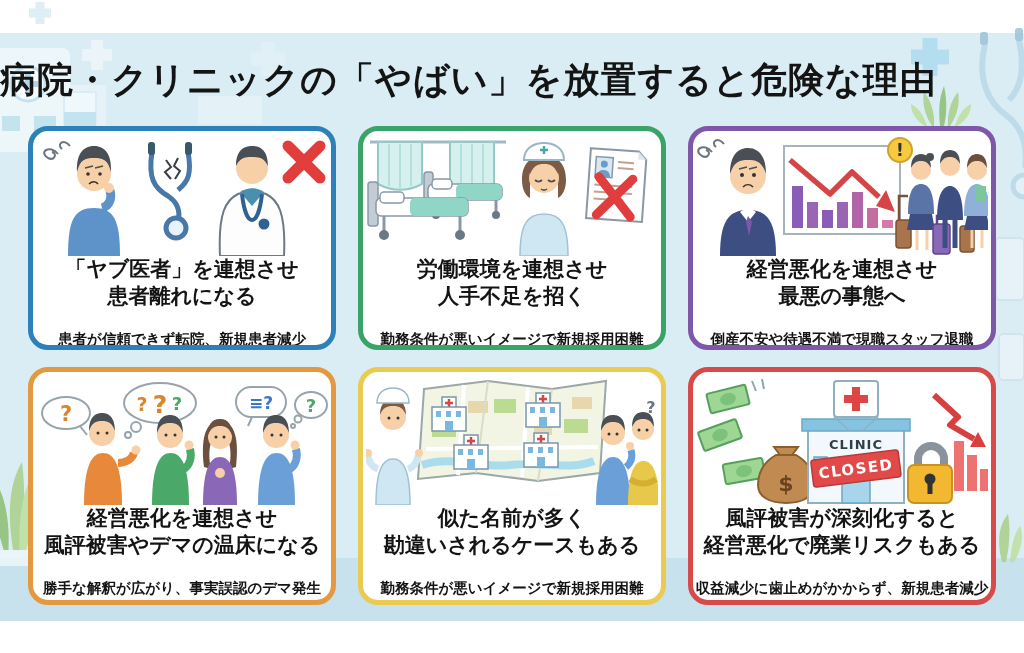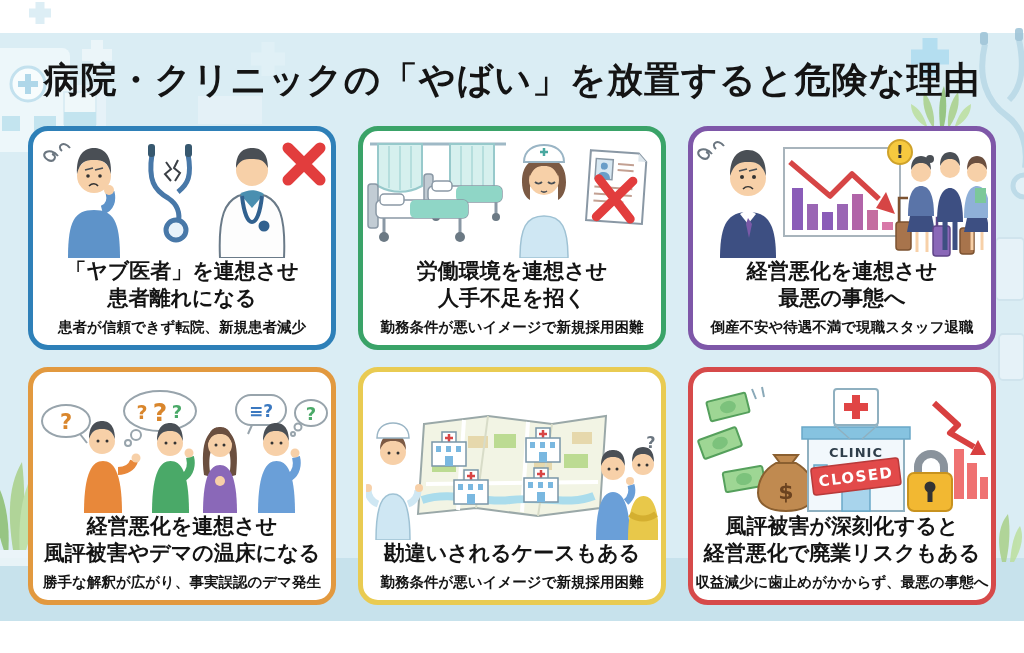--- a/index.html
+++ b/index.html
@@ -6,34 +6,34 @@
   html,body { background:#fff; }
   .page {
     position:relative; width:1024px; height:653px; overflow:hidden;
     background:#ffffff; color:#111;
     font-family:"DejaVu Sans","Liberation Sans",sans-serif;
   }
   .panel { position:absolute; left:0; top:33px; width:1024px; height:588px; background:#daedf4; }
   .floor { position:absolute; left:0; top:558px; width:1024px; height:63px; background:#c7e2ec; }
   .decor { position:absolute; left:0; top:0; }
   .main-title {
-    position:absolute; top:56px; left:0; width:100%; text-align:center;
+    position:absolute; top:56px; left:0; width:100%; text-align:left;
     font-size:36px; font-weight:900; letter-spacing:1px; color:#141414;
   }
   .row { position:absolute; left:28px; width:968px; display:grid; grid-template-columns:repeat(3,1fr); gap:22px; }
   .row1 { top:126px; height:224px; }
   .row2 { top:367px; height:238px; }
   .card {
     background:#fff; border:5px solid #999; border-radius:20px;
     display:flex; flex-direction:column; align-items:center;
     padding:5px 4px 8px; overflow:hidden;
   }
   .illo { flex:1 1 auto; display:flex; align-items:flex-end; justify-content:center; }
   .card-title { font-weight:900; font-size:21px; line-height:1.28; text-align:center; white-space:nowrap; color:#141414; }
-  .card-sub { font-weight:700; font-size:14.5px; margin-top:6px; white-space:nowrap; color:#141414; }
+  .card-sub { font-weight:700; font-size:14.5px; margin-top:20px; white-space:nowrap; color:#141414; }
   svg text { font-family:"DejaVu Sans","Liberation Sans",sans-serif; }
 </style>
 </head>
 <body>
 
 <div class="page">
 
   <div class="panel"></div>
   <div class="floor"></div>
 
@@ -397,20 +397,21 @@
             <path d="M262 128 c0 -34 7 -44 15.5 -44 c8.5 0 15.5 10 15.5 44 z" fill="#e8c84a"></path>
             <path d="M264 102 c8 6 18 6 26 0" stroke="#d4af30" stroke-width="6" fill="none"></path>
             <circle cx="277" cy="52" r="11" fill="#f7d0a8"></circle>
             <path d="M266 50 c0 -12 5.5 -15 11 -15 c5.5 0 11 3 11 15 c-3 -6 -5.5 -8 -11 -8 c-5.5 0 -8 2 -11 8 z" fill="#4a4f55"></path>
             <circle cx="273" cy="53" r="1.5" fill="#333"></circle>
               <circle cx="281" cy="53" r="1.5" fill="#333"></circle>
             <text x="285" y="36" text-anchor="middle" font-size="16" font-weight="bold" fill="#6b7680">?</text>
           </g>
         </svg>
       </div>
+      <div class="card-title">似た名前が多く</div>
       <div class="card-title">勘違いされるケースもある</div>
       <div class="card-sub">勤務条件が悪いイメージで新規採用困難</div>
     </div>
 
     <div class="card" style="border-color: rgb(214, 74, 74);">
       <div class="illo">
         <svg width="292" height="128" viewBox="0 0 292 128">
           <g>
             <path d="M56 4 l4 10 M66 2 l2 10" stroke="#8aa9b8" stroke-width="2"></path>
             <g transform="rotate(-14 32 22)">
@@ -456,17 +457,17 @@
             <rect x="258" y="64" width="10" height="50" fill="#ef7272"></rect>
             <rect x="271" y="78" width="10" height="36" fill="#ef7272"></rect>
             <rect x="284" y="92" width="8" height="22" fill="#ef7272"></rect>
             <path d="M238 18 L262 40 L254 48 L278 62" stroke="#d84040" stroke-width="6" fill="none" stroke-linejoin="round"></path>
             <polygon points="290,70 274,70 282,55" fill="#d84040"></polygon>
           </g>
         </svg>
       </div>
       <div class="card-title">風評被害が深刻化すると</div>
       <div class="card-title">経営悪化で廃業リスクもある</div>
-      <div class="card-sub">収益減少に歯止めがかからず、最悪の事態へ</div>
+      <div class="card-sub">収益減少に歯止めがかからず、新規患者減少</div>
     </div>
   </div>
 
 </div>
 
 </body></html>

